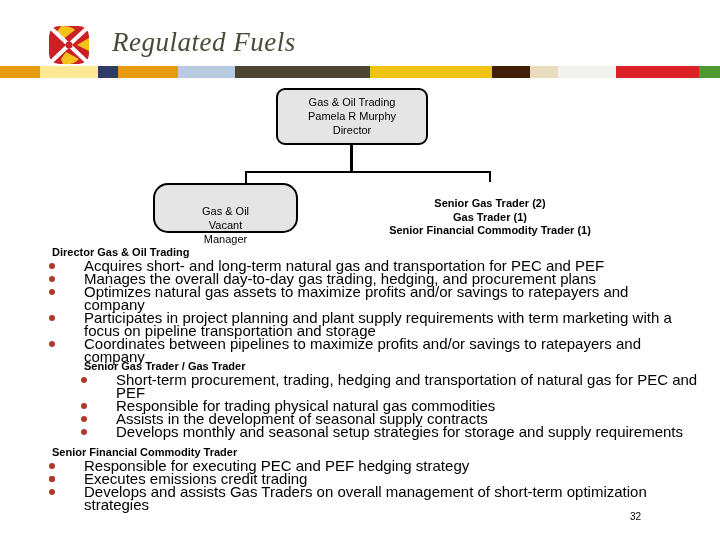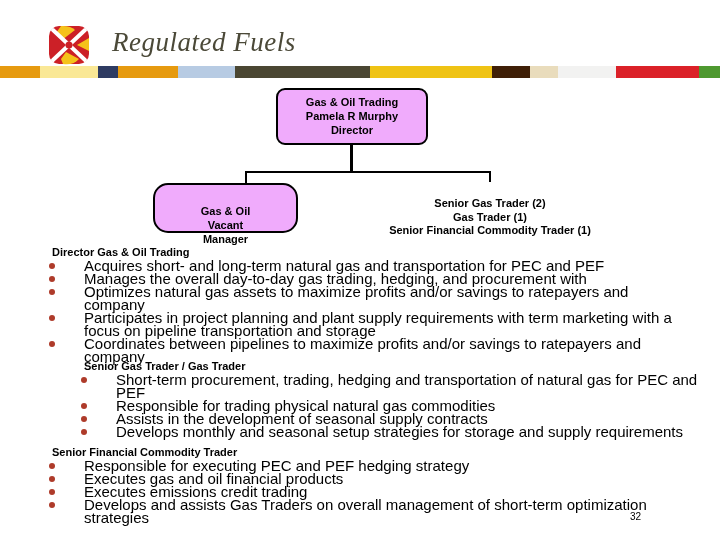--- a/index.html
+++ b/index.html
@@ -26,22 +26,22 @@
   .color-bar {
     position:absolute; left:0; top:66px; width:720px; height:12px;
     display:flex;
   }
   .bar-seg { height:12px; flex:0 0 auto; }
 
   
   .org-box {
     position:absolute; box-sizing:border-box;
     border:2px solid var(--line-color, #000);
-    background:#f0abfc; text-align:center;
-    font-weight:bold; font-size:11px; line-height:14px;
+    background:#e5e5e5; text-align:center;
+    font-weight:normal; font-size:11px; line-height:14px;
   }
   .org-box span { display:block; }
   .box-director { left:276px; top:88px; width:152px; height:57px; border-radius:9px; padding-top:5px; }
   .box-manager  { left:153px; top:183px; width:145px; height:50px; border-radius:15px; padding-top:19px; }
 
   .connector { position:absolute; background:var(--line-color, #000); }
   .conn-v-top      { left:350px; top:144px; width:3px;  height:29px; }
   .conn-h          { left:245px; top:171px; width:246px; height:2px; }
   .conn-stub-left  { left:245px; top:171px; width:2px;  height:13px; }
   .conn-stub-right { left:489px; top:171px; width:2px;  height:11px; }
@@ -131,41 +131,41 @@
       <span>Senior Gas Trader (2)</span>
       <span>Gas Trader (1)</span>
       <span>Senior Financial Commodity Trader (1)</span>
     </div>
   </div>
 
   <div class="section section-1">
     <h2>Director Gas &amp; Oil Trading</h2>
     <ul>
       <li><span class="dot"></span><span>Acquires short- and long-term natural gas and transportation for PEC and PEF</span></li>
-      <li><span class="dot"></span><span>Manages the overall day-to-day gas trading, hedging, and procurement with</span></li>
+      <li><span class="dot"></span><span>Manages the overall day-to-day gas trading, hedging, and procurement plans</span></li>
       <li><span class="dot"></span><span>Optimizes natural gas assets to maximize profits and/or savings to ratepayers and company</span></li>
       <li><span class="dot"></span><span>Participates in project planning and plant supply requirements with term marketing with a focus on pipeline transportation and storage</span></li>
       <li><span class="dot"></span><span>Coordinates between pipelines to maximize profits and/or savings to ratepayers and company</span></li>
     </ul>
   </div>
 
   <div class="section section-2">
     <h2>Senior Gas Trader / Gas Trader</h2>
     <ul>
       <li><span class="dot"></span><span>Short-term procurement, trading, hedging and transportation of natural gas for PEC and PEF</span></li>
       <li><span class="dot"></span><span>Responsible for trading physical natural gas commodities</span></li>
       <li><span class="dot"></span><span>Assists in the development of seasonal supply contracts</span></li>
       <li><span class="dot"></span><span>Develops monthly and seasonal setup strategies for storage and supply requirements</span></li>
     </ul>
   </div>
 
   <div class="section section-3">
     <h2>Senior Financial Commodity Trader</h2>
     <ul>
       <li><span class="dot"></span><span>Responsible for executing PEC and PEF hedging strategy</span></li>
-      <li><span class="dot"></span><span>Executes gas and oil financial products</span></li>
+      <li><span class="dot"></span></li>
       <li><span class="dot"></span><span>Executes emissions credit trading</span></li>
       <li><span class="dot"></span><span>Develops and assists Gas Traders on overall management of short-term optimization strategies</span></li>
     </ul>
   </div>
 
   <div class="page-number">32</div>
 </div>
 
 </body></html>

